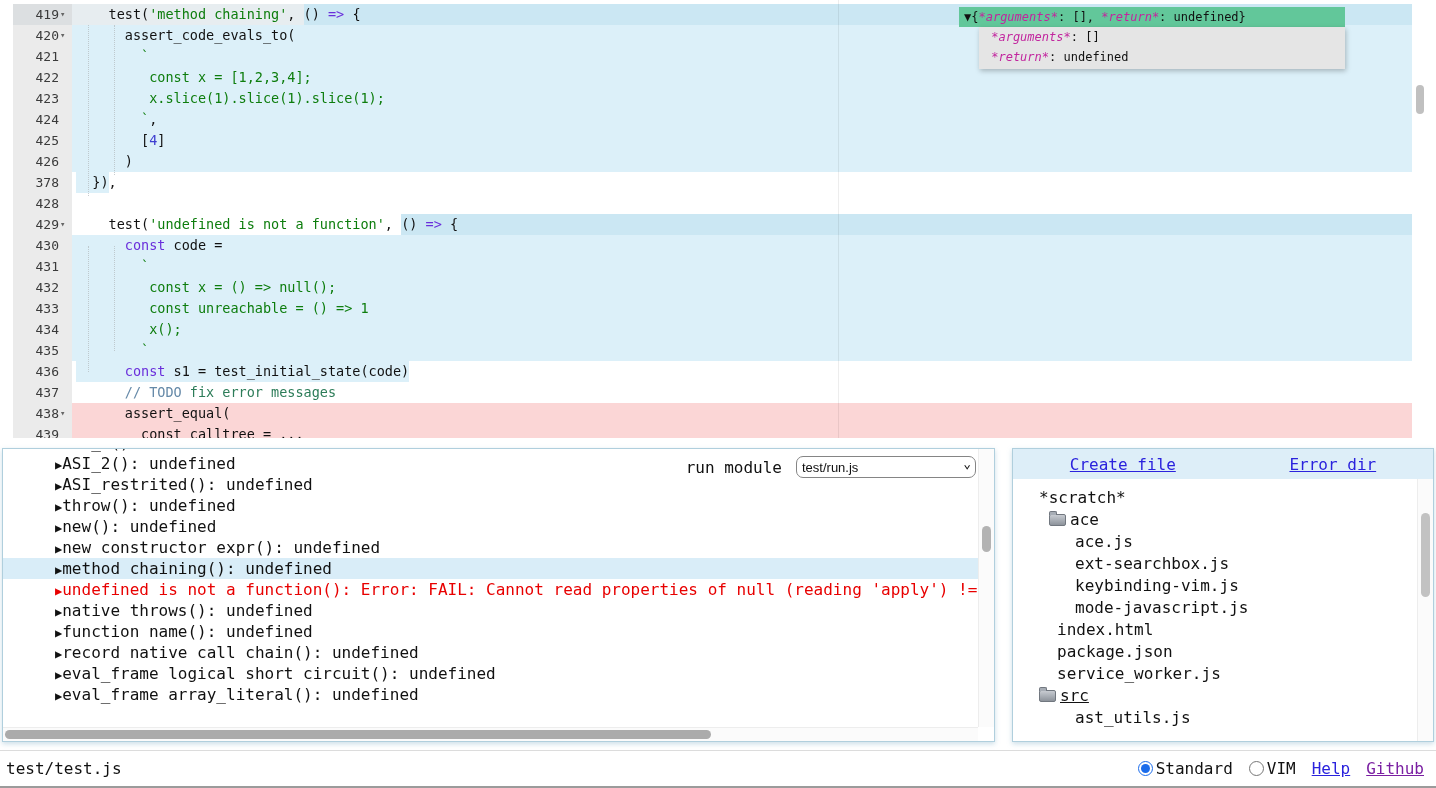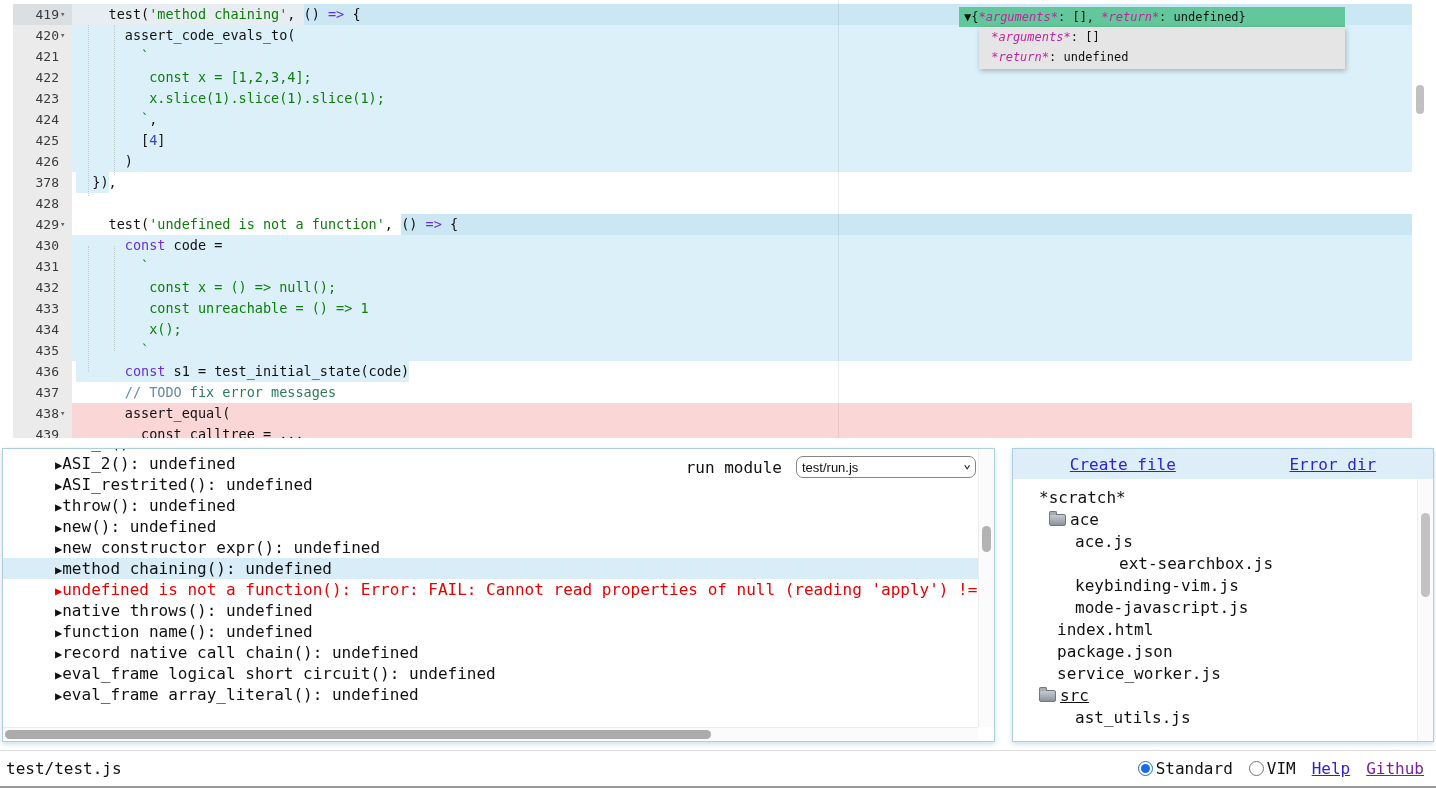--- a/index.html
+++ b/index.html
@@ -171,21 +171,21 @@
 
   <div class="panel right">
     <div class="rp-header">
       <a>Create file</a>
       <a>Error dir</a>
     </div>
     <div class="tree" id="tree">
         <div class="tree-item" style="padding-left: 26px;"><span>*scratch*</span></div>
         <div class="tree-item" style="padding-left: 36px;"><span class="folder-ico"></span><span>ace</span></div>
         <div class="tree-item" style="padding-left: 62px;"><span>ace.js</span></div>
-        <div class="tree-item" style="padding-left: 62px; margin-left: 44px;"><span>ext-searchbox.js</span></div>
+        <div class="tree-item" style="padding-left: 62px;"><span>ext-searchbox.js</span></div>
         <div class="tree-item" style="padding-left: 62px;"><span>keybinding-vim.js</span></div>
         <div class="tree-item" style="padding-left: 62px;"><span>mode-javascript.js</span></div>
         <div class="tree-item" style="padding-left: 44px;"><span>index.html</span></div>
         <div class="tree-item" style="padding-left: 44px;"><span>package.json</span></div>
         <div class="tree-item" style="padding-left: 44px;"><span>service_worker.js</span></div>
         <div class="tree-item" style="padding-left: 26px; text-decoration: underline;"><span class="folder-ico"></span><span>src</span></div>
         <div class="tree-item" style="padding-left: 62px;"><span>ast_utils.js</span></div>
       </div>
     <div class="rp-vtrack">
       <div class="rp-vthumb"></div>

